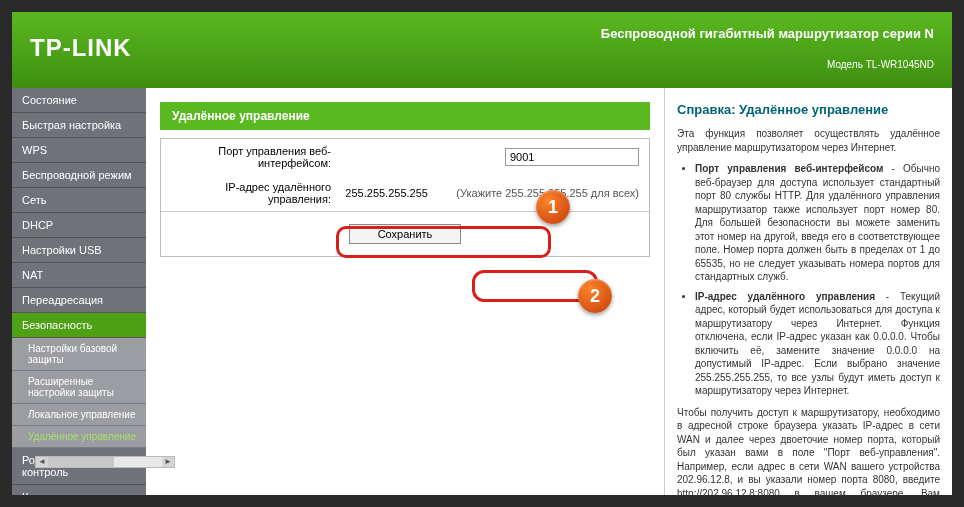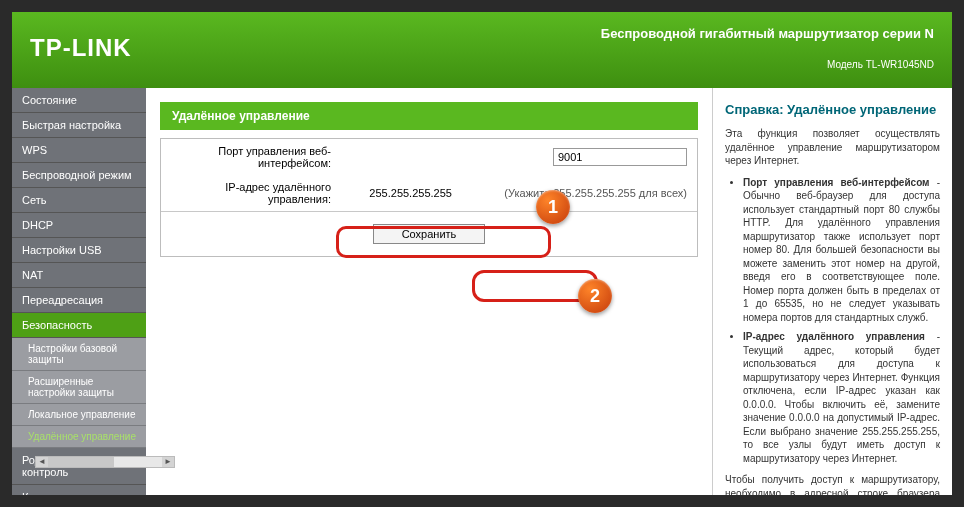--- a/index.html
+++ b/index.html
@@ -24,21 +24,21 @@
 .form-input { width: 134px; padding: 2px 4px; border: 1px solid #999; font-size: 11px; }
 .ip-value { padding: 2px 4px; }
 .form-hint { margin-left: 24px; color: #555; }
 .button-row { text-align: center; padding: 12px 0; border-top: 1px solid #c8c8c8; }
 .save-btn { padding: 3px 28px; background: #f4f4f4; border: 1px solid #888; font-size: 11px; cursor: pointer; }
 .highlight-1 { position: absolute; border: 3px solid #d62018; border-radius: 10px; left: 190px; top: 138px; width: 215px; height: 32px; pointer-events: none; }
 .highlight-2 { position: absolute; border: 3px solid #d62018; border-radius: 12px; left: 326px; top: 182px; width: 126px; height: 32px; pointer-events: none; }
 .callout { position: absolute; width: 34px; height: 34px; border-radius: 50%; background: radial-gradient(circle at 35% 30%, #fe8429, #c43a0a); display: flex; align-items: center; justify-content: center; color: #fff; font-size: 18px; font-weight: bold; box-shadow: 0 2px 4px rgba(0,0,0,.4), inset 0 1px 2px rgba(255,255,255,.4); pointer-events: none; }
 .c1 { left: 390px; top: 102px; }
 .c2 { left: 432px; top: 191px; }
-.help { width: 240px; border-left: 1px solid #ccc; padding: 14px 12px 0; font-size: 10px; color: #333; overflow-y: auto; }
+.help { width: 288px; border-left: 1px solid #ccc; padding: 14px 12px 0; font-size: 10px; color: #333; overflow-y: auto; }
 .help-title { color: #067; font-size: 13px; font-weight: bold; margin-bottom: 10px; }
 .help p { margin-bottom: 8px; text-align: justify; line-height: 1.35; }
 .help ul { padding-left: 18px; margin-bottom: 8px; }
 .help li { margin-bottom: 6px; text-align: justify; line-height: 1.35; }
 .bold { font-weight: bold; }
 .scrollbar { position: absolute; left: 35px; top: 456px; width: 140px; height: 12px; background: #e8e8e8; border: 1px solid #bbb; }
 .scrollbar-thumb { position: absolute; left: 12px; top: 0; width: 66px; height: 10px; background: #c8c8c8; }
 .scrollbar-arrow { position: absolute; top: 0; width: 12px; height: 10px; background: #d4d4d4; text-align: center; line-height: 10px; font-size: 8px; color: #555; }
 .sa-l { left: 0; } .sa-r { right: 0; }
 </style>

